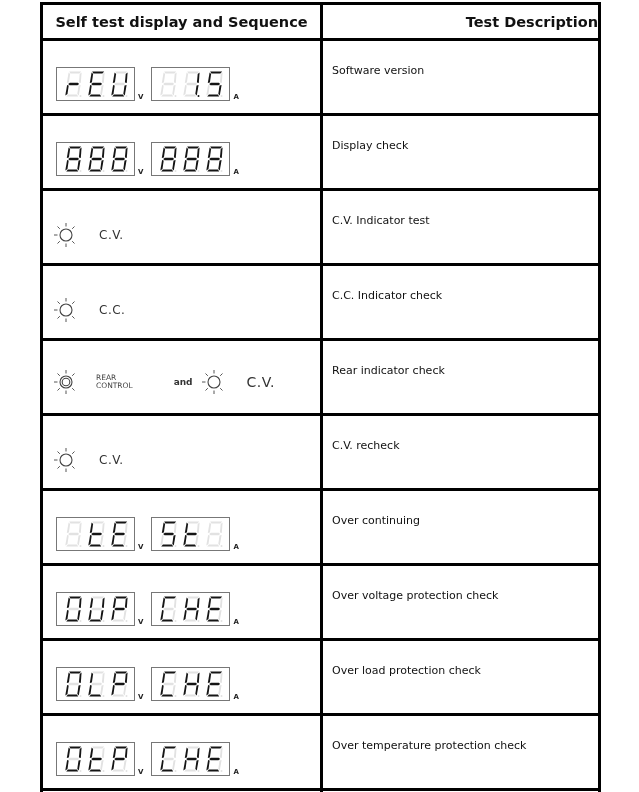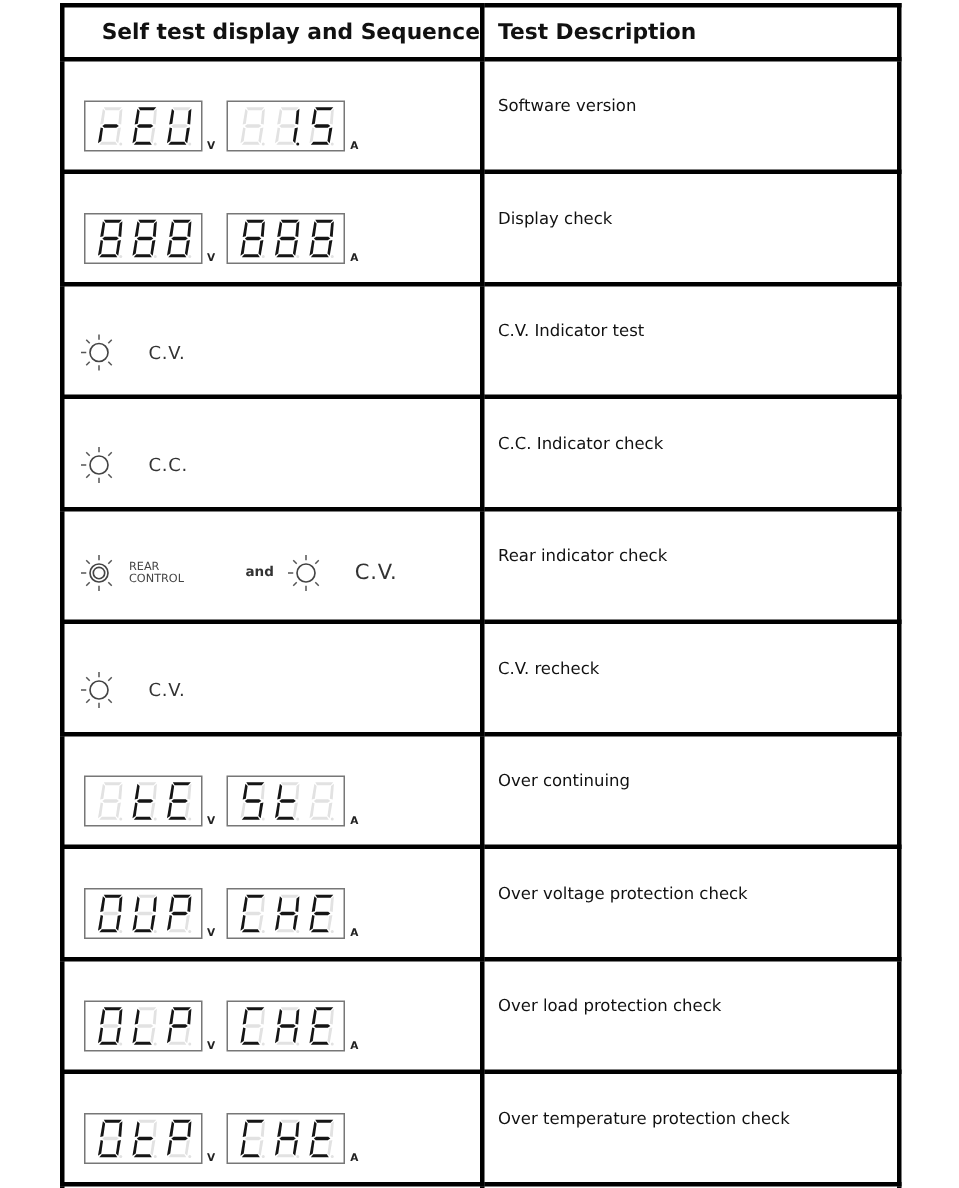--- a/index.html
+++ b/index.html
@@ -11,43 +11,43 @@
     table-layout: fixed;
   }
   table.selftest td, table.selftest th {
     border: 3px solid #000;
     padding: 0;
     vertical-align: middle;
   }
   col.c1 { width: 280px; }
   col.c2 { width: 278px; }
   th { height: 33px; font-size: 14.5px; font-weight: bold; }
-  th.h1 { text-align: right; }
-  th.h2 { text-align: left; padding-left: 9px !important; }
+  th.h1 { text-align: center; }
+  th.h2 { text-align: right; padding-left: 9px !important; }
   td.desc { font-size: 11px; padding-left: 9px !important; padding-bottom: 14px !important; }
   tr.row td { height: 58px; }
 
   
   .dispwrap { display: flex; align-items: flex-end; padding-left: 13px; padding-top: 14px; }
   .box {
     border: 1.5px solid #777;
     width: 79px; height: 34px;
     display: flex; align-items: center; justify-content: space-around;
     padding: 0 4px; box-sizing: border-box;
   }
   .unit { font-size: 7px; font-weight: bold; margin: 0 8px 0 3px; align-self: flex-end; line-height: 7px; color: #222; }
   .digit { width: 20px; height: 28px; display: block; }
   .seg-on { fill: #151515; }
   .seg-off { fill: #e2e2e2; }
 
   
   .indwrap { display: flex; align-items: center; padding-left: 10px; padding-top: 16px; }
   .ind-label { font-size: 12px; color: #333; margin-left: 20px; letter-spacing: 0.5px; }
   .ind-label.big { font-size: 14px; }
-  .rear-label { font-size: 7.5px; line-height: 8px; color: #444; margin-left: 7px; }
+  .rear-label { font-size: 7.5px; line-height: 8px; color: #444; margin-left: 17px; }
   .and-label { font-size: 9px; font-weight: bold; margin: 0 8px 0 8px; color: #333; padding-left: 33px; }
 </style>
 </head>
 <body>
 
 <table class="selftest">
   <colgroup>
       <col class="c1">
       <col class="c2">
     </colgroup>

